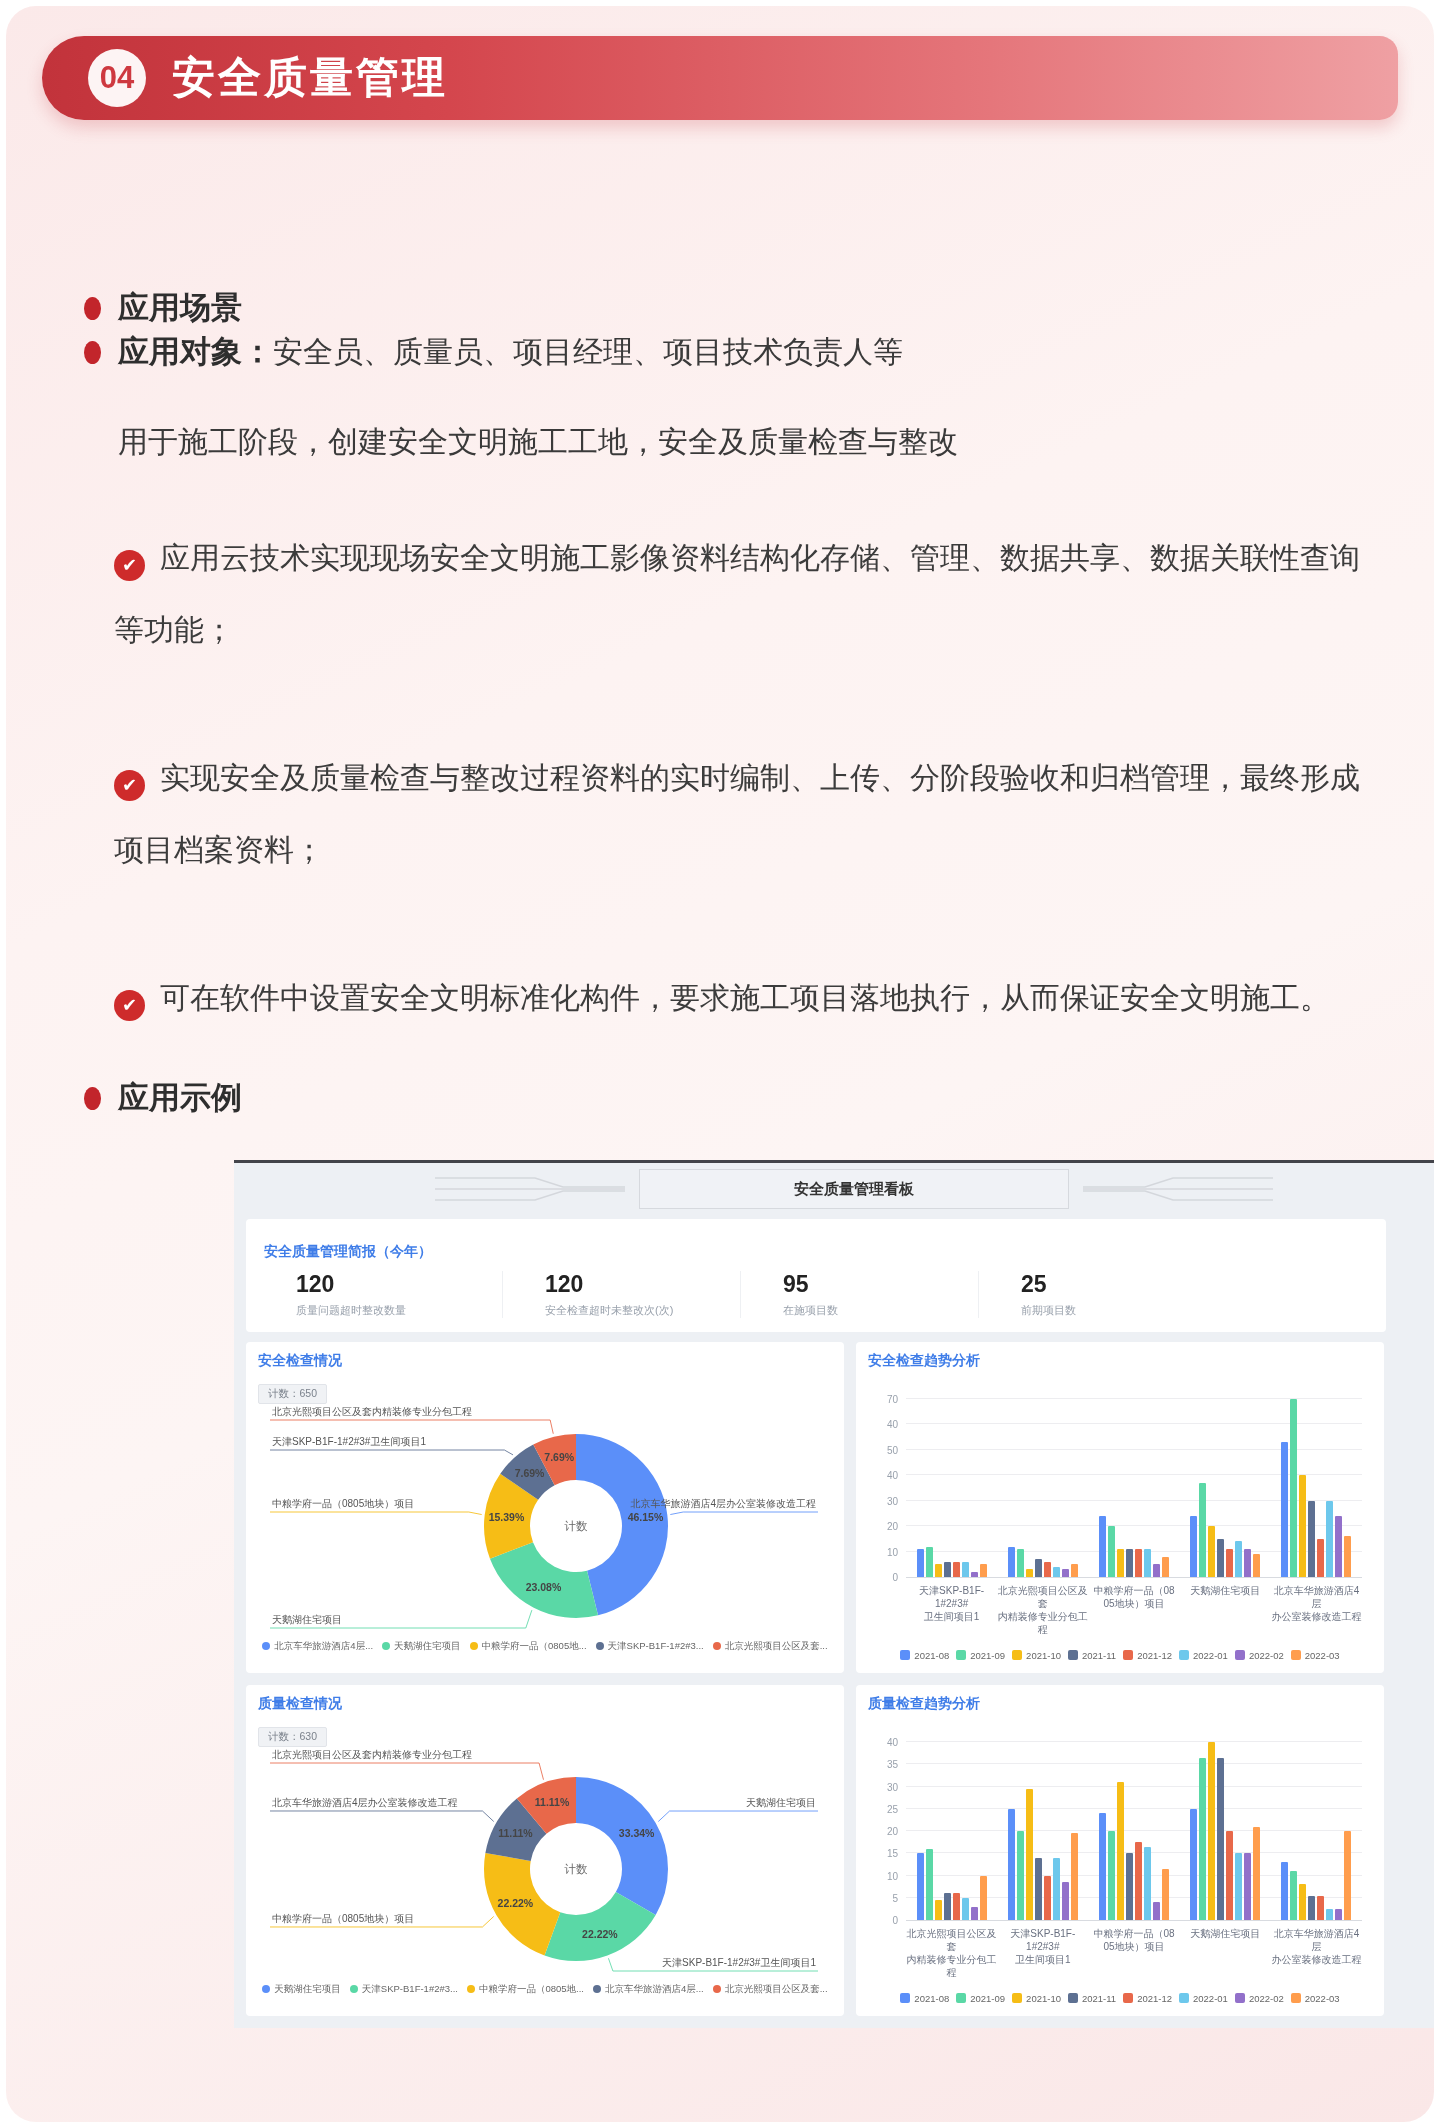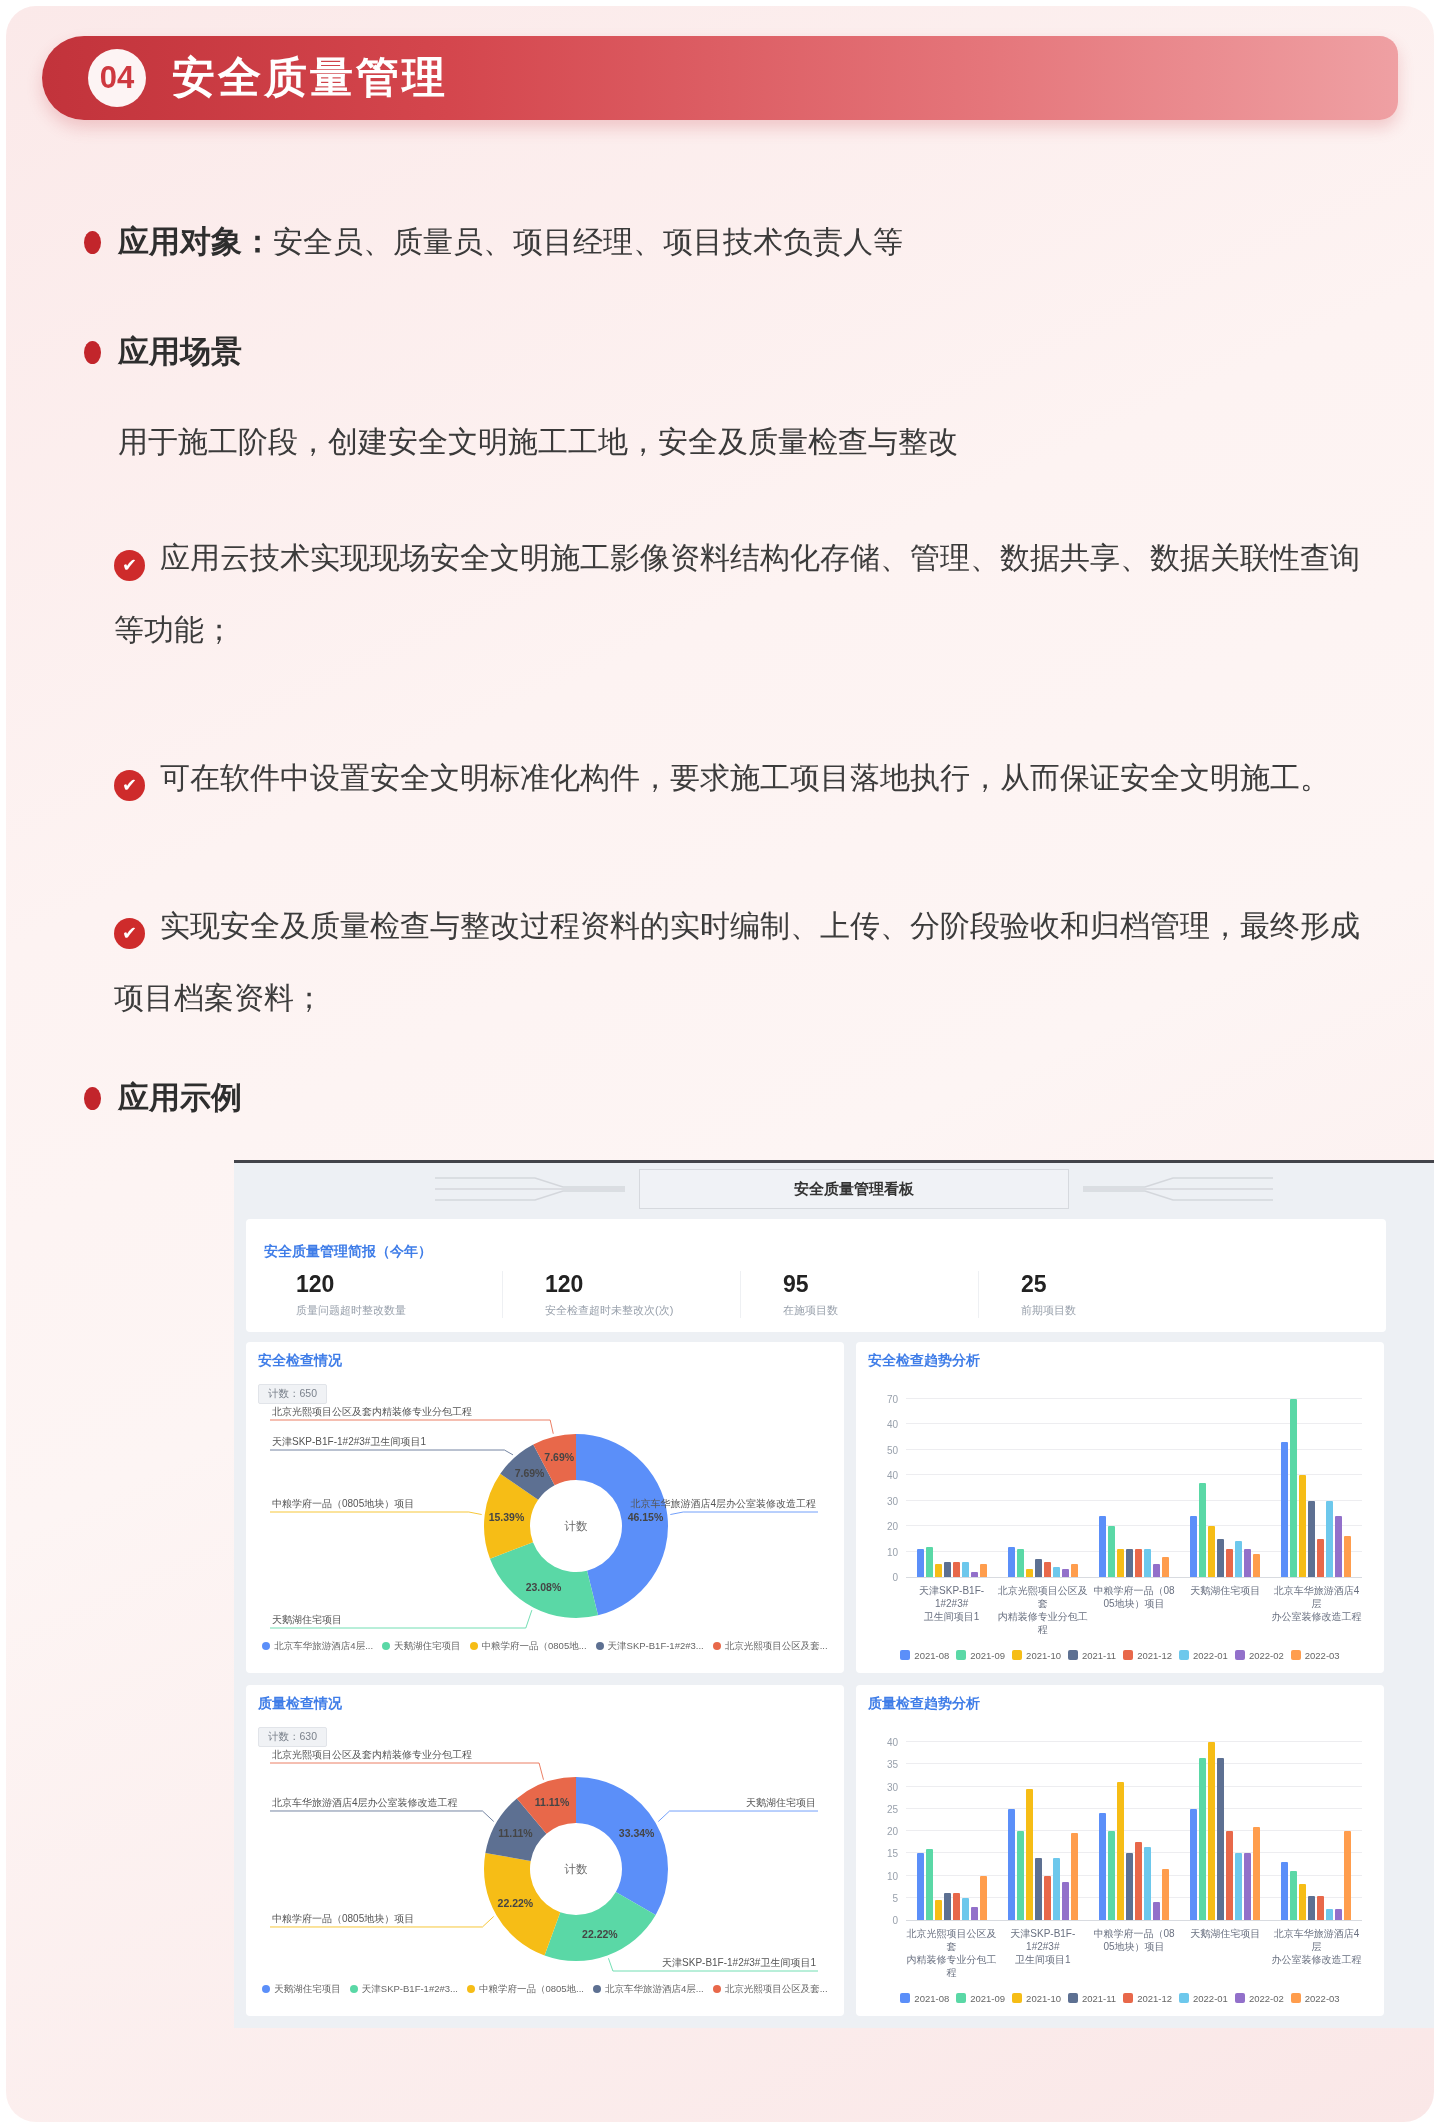--- a/index.html
+++ b/index.html
@@ -76,36 +76,36 @@
 
   <header class="banner">
     <div class="num-badge">
       <span>04</span>
     </div>
     <h1 class="page-title">安全质量管理</h1>
   </header>
 
   <div class="content">
 
+    <div class="li li-scene">
+      <span class="dot"></span>
+      <span class="b">应用场景</span>
+    </div>
+
     <div class="li">
       <span class="dot"></span>
       <span class="b">应用对象：</span>
       <span>安全员、质量员、项目经理、项目技术负责人等</span>
     </div>
-
-    <div class="li li-scene">
-      <span class="dot"></span>
-      <span class="b">应用场景</span>
-    </div>
     <div class="scene-text">用于施工阶段，创建安全文明施工工地，安全及质量检查与整改</div>
 
     <div class="features" id="features">
           <div class="feat"><span class="check"></span><span>应用云技术实现现场安全文明施工影像资料结构化存储、管理、数据共享、数据关联性查询等功能；</span></div>
+          <div class="feat"><span class="check"></span><span>实现安全及质量检查与整改过程资料的实时编制、上传、分阶段验收和归档管理，最终形成项目档案资料；</span></div>
           <div class="feat"><span class="check"></span><span>可在软件中设置安全文明标准化构件，要求施工项目落地执行，从而保证安全文明施工。</span></div>
-          <div class="feat"><span class="check"></span><span>实现安全及质量检查与整改过程资料的实时编制、上传、分阶段验收和归档管理，最终形成项目档案资料；</span></div>
         </div>
 
     <div class="li li-example">
       <span class="dot"></span>
       <span class="b">应用示例</span>
     </div>
 
     <div class="dashboard">
       <div class="dash-head">
         <svg class="deco" width="190" height="36" viewBox="0 0 190 36">

